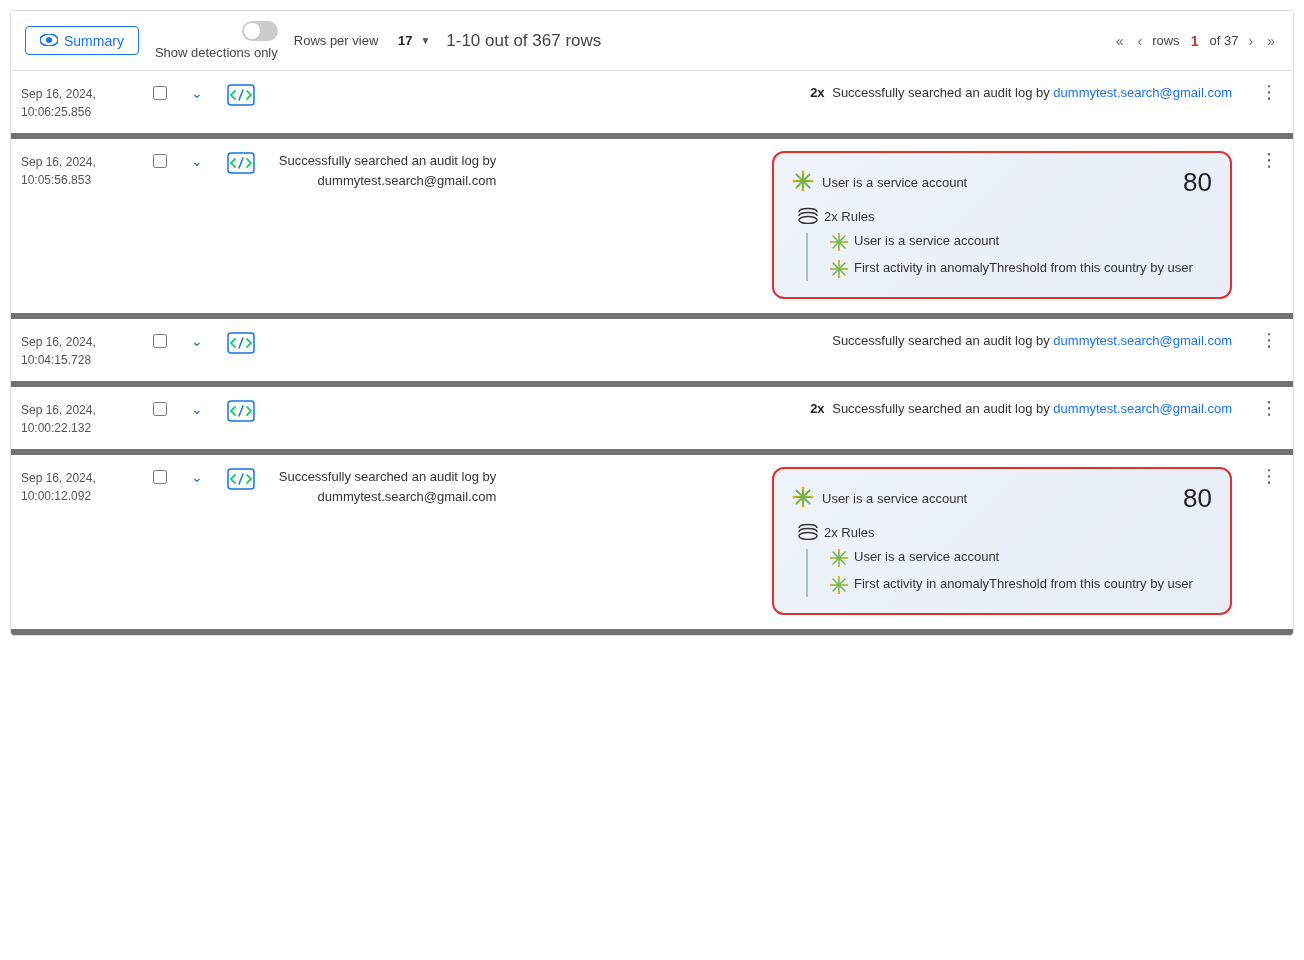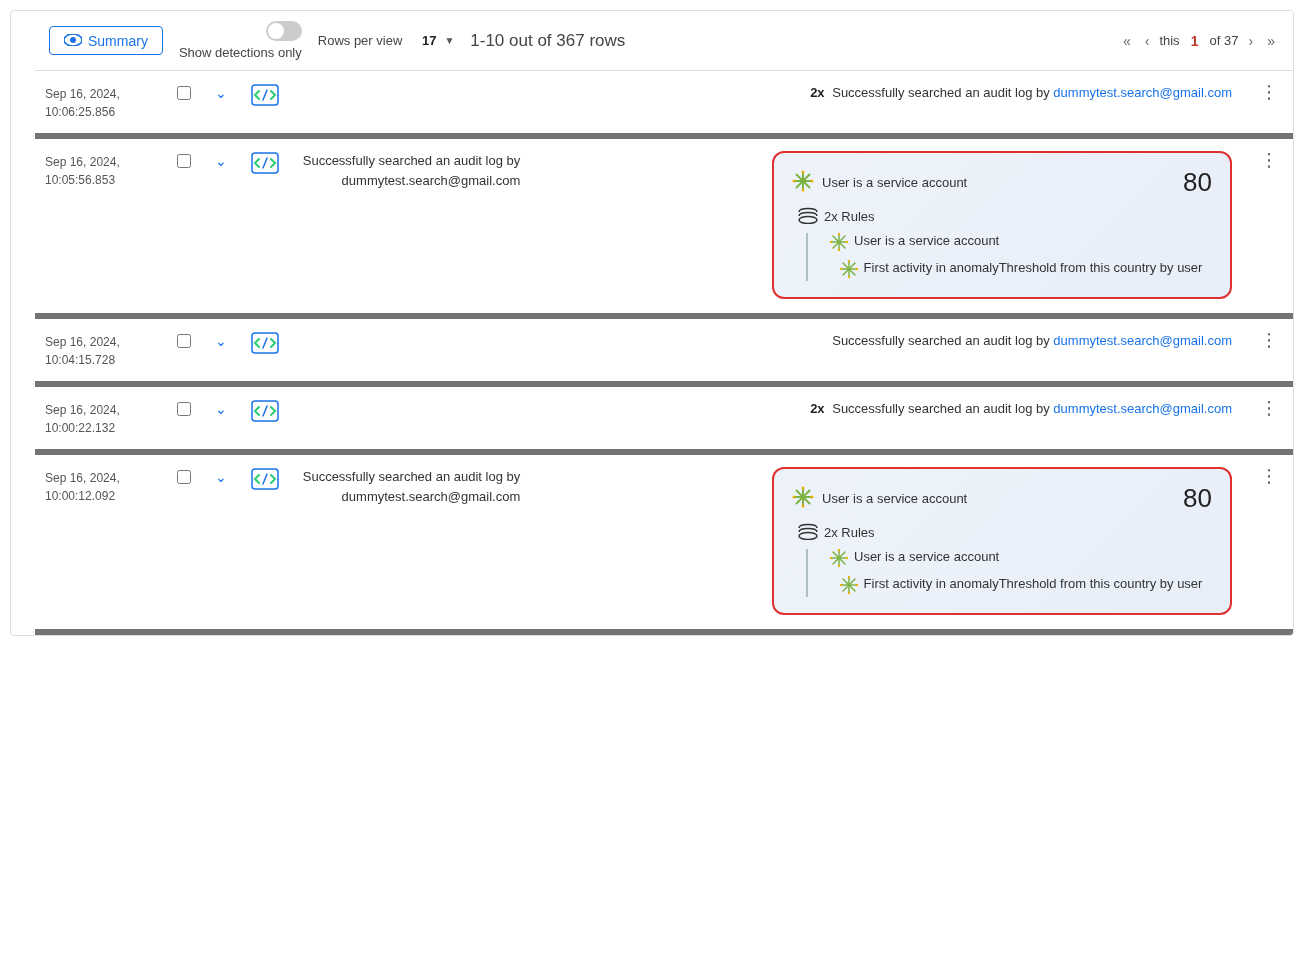--- a/index.html
+++ b/index.html
@@ -7,21 +7,20 @@
       font-family: -apple-system, BlinkMacSystemFont, 'Segoe UI', Arial, sans-serif;
       background: #fff;
       color: #333;
       font-size: 13px;
     }
     .container {
       border: 1px solid #ddd;
       margin: 10px;
       border-radius: 4px;
       overflow: hidden;
-      padding-left: 24px;
     }
     
     .toolbar {
       display: flex;
       align-items: center;
       padding: 10px 14px;
       border-bottom: 1px solid #ddd;
       gap: 16px;
       background: #fff;
     }
@@ -236,21 +235,21 @@
       margin-left: 14px;
     }
     .rules-list li {
       display: flex;
       align-items: flex-start;
       gap: 6px;
       margin-bottom: 6px;
       font-size: 13px;
       color: #333;
     }
-    .rules-list li:last-child { margin-bottom: 0; justify-content: center; }
+    .rules-list li:last-child { margin-bottom: 0; }
   </style>
 </head>
 <body>
 
 <div class="container">
 
   <div class="toolbar">
     <button class="summary-btn">
       <span class="eye-icon">
         <svg width="18" height="12" viewBox="0 0 18 12" fill="none" xmlns="http://www.w3.org/2000/svg">
@@ -271,21 +270,21 @@
       &nbsp;
       <span class="count">17</span>
       <span class="chevron">▼</span>
     </div>
 
     <span style="color:#444;font-size:17px;">1-10 out of 367 rows</span>
 
     <div class="pagination">
       <span class="page-nav">«</span>
       <span class="page-nav">‹</span>
-      <span class="page-label">this</span>
+      <span class="page-label">rows</span>
       <span class="page-num">1</span>
       <span class="page-label">of 37</span>
       <span class="page-nav">›</span>
       <span class="page-nav">»</span>
     </div>
   </div>
 
   <div class="rows-area">
 
     <div class="log-row">

